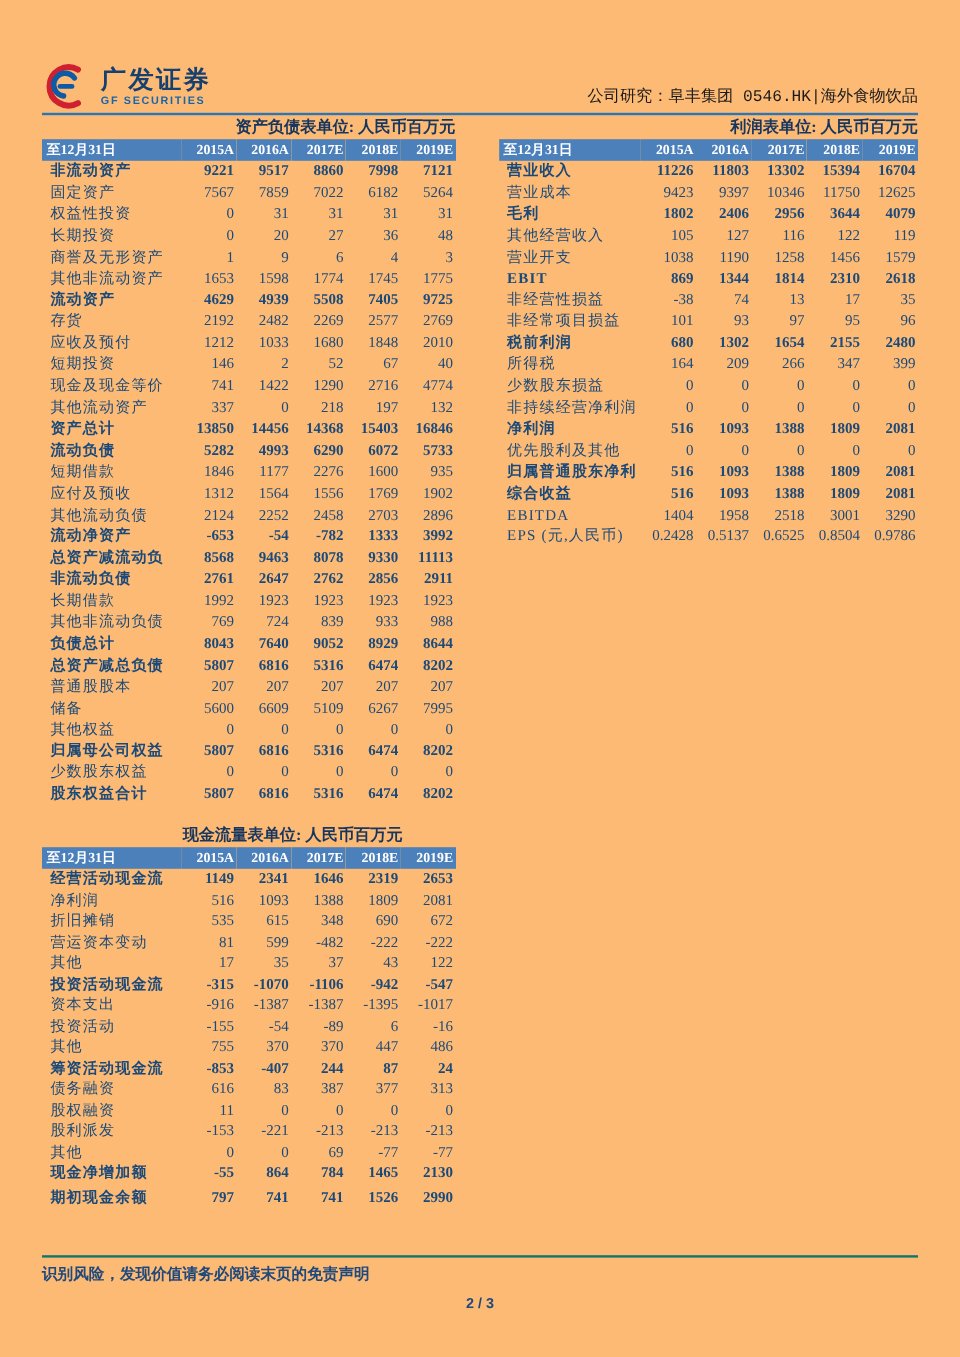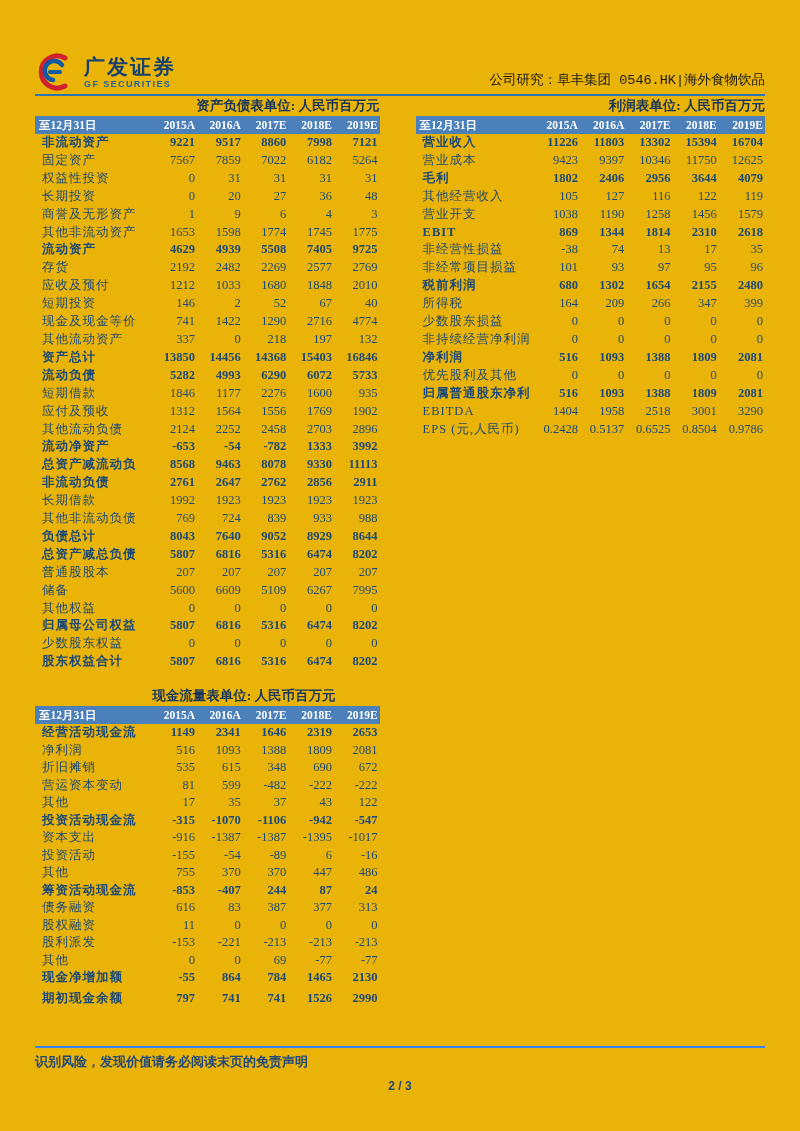--- a/index.html
+++ b/index.html
@@ -1,17 +1,17 @@
 <!DOCTYPE html>
 <html><head>
 <meta charset="utf-8">
 <style>
   html,body{margin:0;padding:0;background:#fff;}
   .page{
-    position:relative;width:800px;height:1131px;background:#eab308;overflow:hidden;
+    position:relative;width:800px;height:1131px;background:#fdba74;overflow:hidden;
     font-family:"Liberation Serif", serif;color:#1b4a7a;
   }
   
   .hdr{
     position:absolute;left:35px;top:44px;width:730px;height:50px;
     border-bottom:2px solid #2d74b5;
     display:flex;justify-content:space-between;align-items:flex-end;
   }
   .logo{display:flex;align-items:center;gap:7px;padding-bottom:1px;}
   .logo-mark svg{display:block;}
@@ -37,21 +37,21 @@
   .fin th.num{text-align:right;padding-right:2px;width:13.2%;}
   .fin td{font-size:12.5px;color:#1b4a7a;line-height:17.9px;}
   .fin td.lbl{text-align:left;padding-left:7px;letter-spacing:1px;}
   .fin td.num{text-align:right;padding-right:2px;}
   .fin tr.bold td{font-weight:bold;}
   .cf{margin-top:17px;}
   .cf td{line-height:17.5px;}
   .cf tbody tr:last-child td{padding-top:3px;}
   .cf .t-unit{margin-right:44px;}
   
-  .ftr{position:absolute;left:35px;top:1046px;width:730px;border-top:2px solid #3b82f6;}
+  .ftr{position:absolute;left:35px;top:1046px;width:730px;border-top:2px solid #0f766e;}
   .disclaimer{font-family:"Liberation Sans",sans-serif;font-size:13px;font-weight:bold;color:#1f497d;margin-top:5px;}
   .page-num{font-family:"Liberation Sans",sans-serif;font-size:12px;font-weight:bold;color:#1f497d;text-align:center;margin-top:8px;}
 </style>
 </head>
 <body>
 
 <div class="page">
 
   <header class="hdr">
     <div class="logo">
@@ -618,20 +618,28 @@
                 <td class="num">0</td>
               </tr>
               <tr class="bold">
                 <td class="lbl">归属普通股东净利</td>
                 <td class="num">516</td>
                 <td class="num">1093</td>
                 <td class="num">1388</td>
                 <td class="num">1809</td>
                 <td class="num">2081</td>
               </tr>
+              <tr class="bold">
+                <td class="lbl">综合收益</td>
+                <td class="num">516</td>
+                <td class="num">1093</td>
+                <td class="num">1388</td>
+                <td class="num">1809</td>
+                <td class="num">2081</td>
+              </tr>
               <tr>
                 <td class="lbl">EBITDA</td>
                 <td class="num">1404</td>
                 <td class="num">1958</td>
                 <td class="num">2518</td>
                 <td class="num">3001</td>
                 <td class="num">3290</td>
               </tr>
               <tr>
                 <td class="lbl">EPS (元,人民币)</td>

